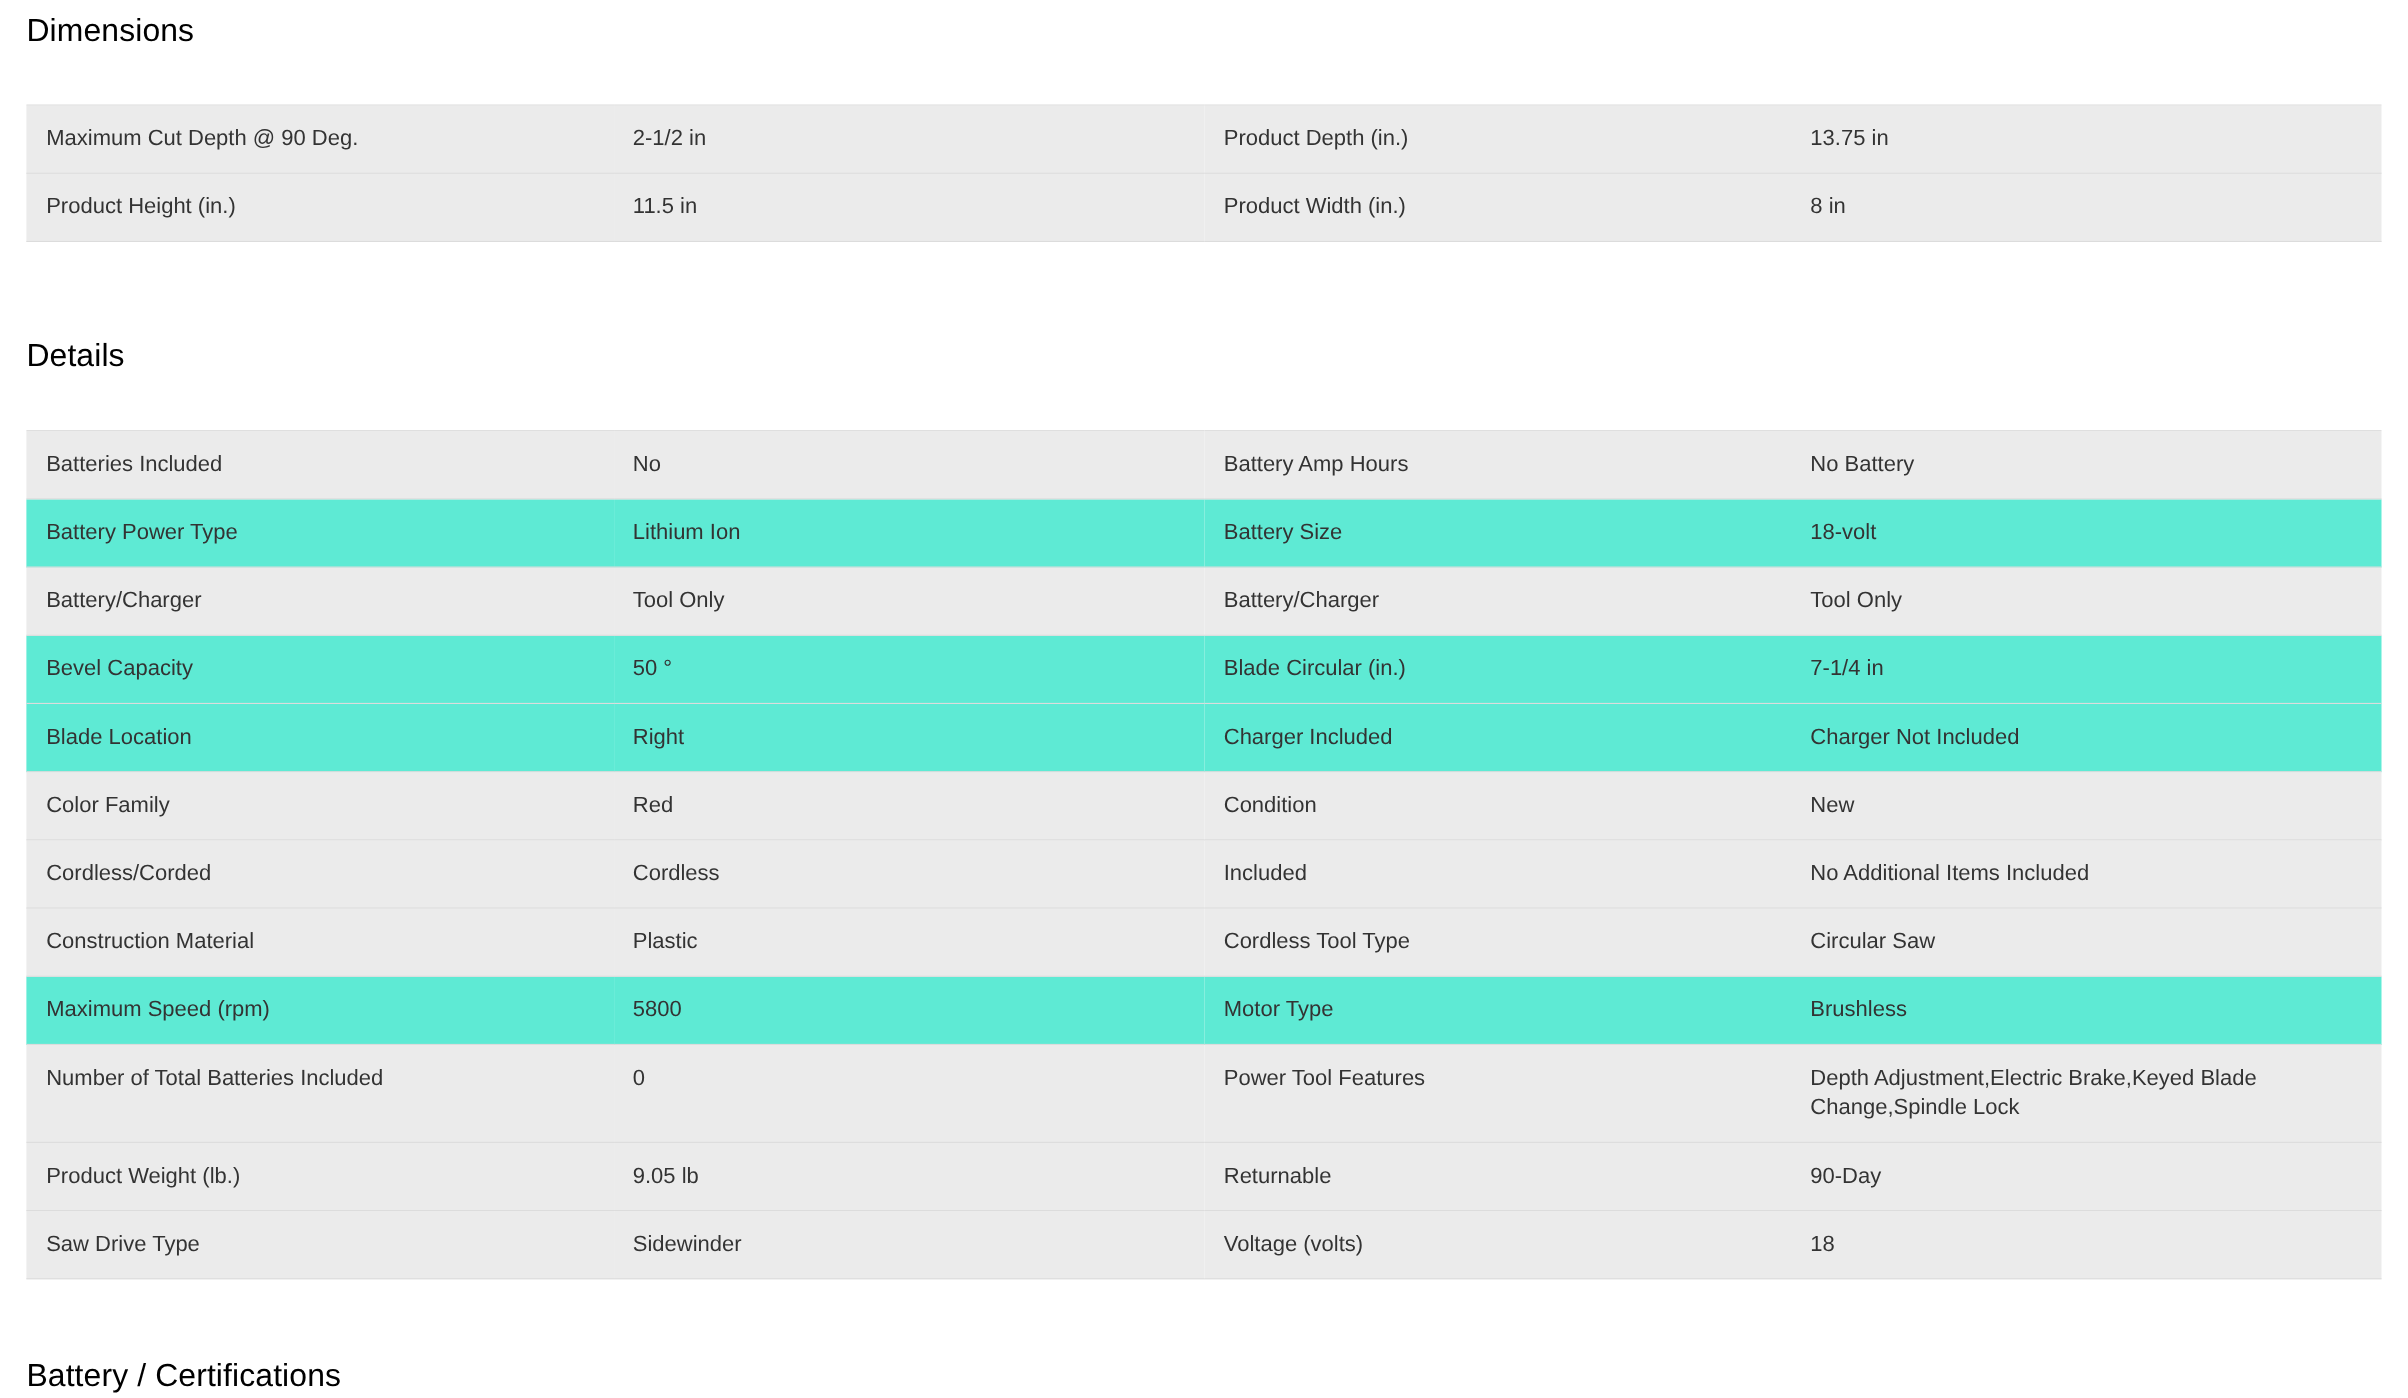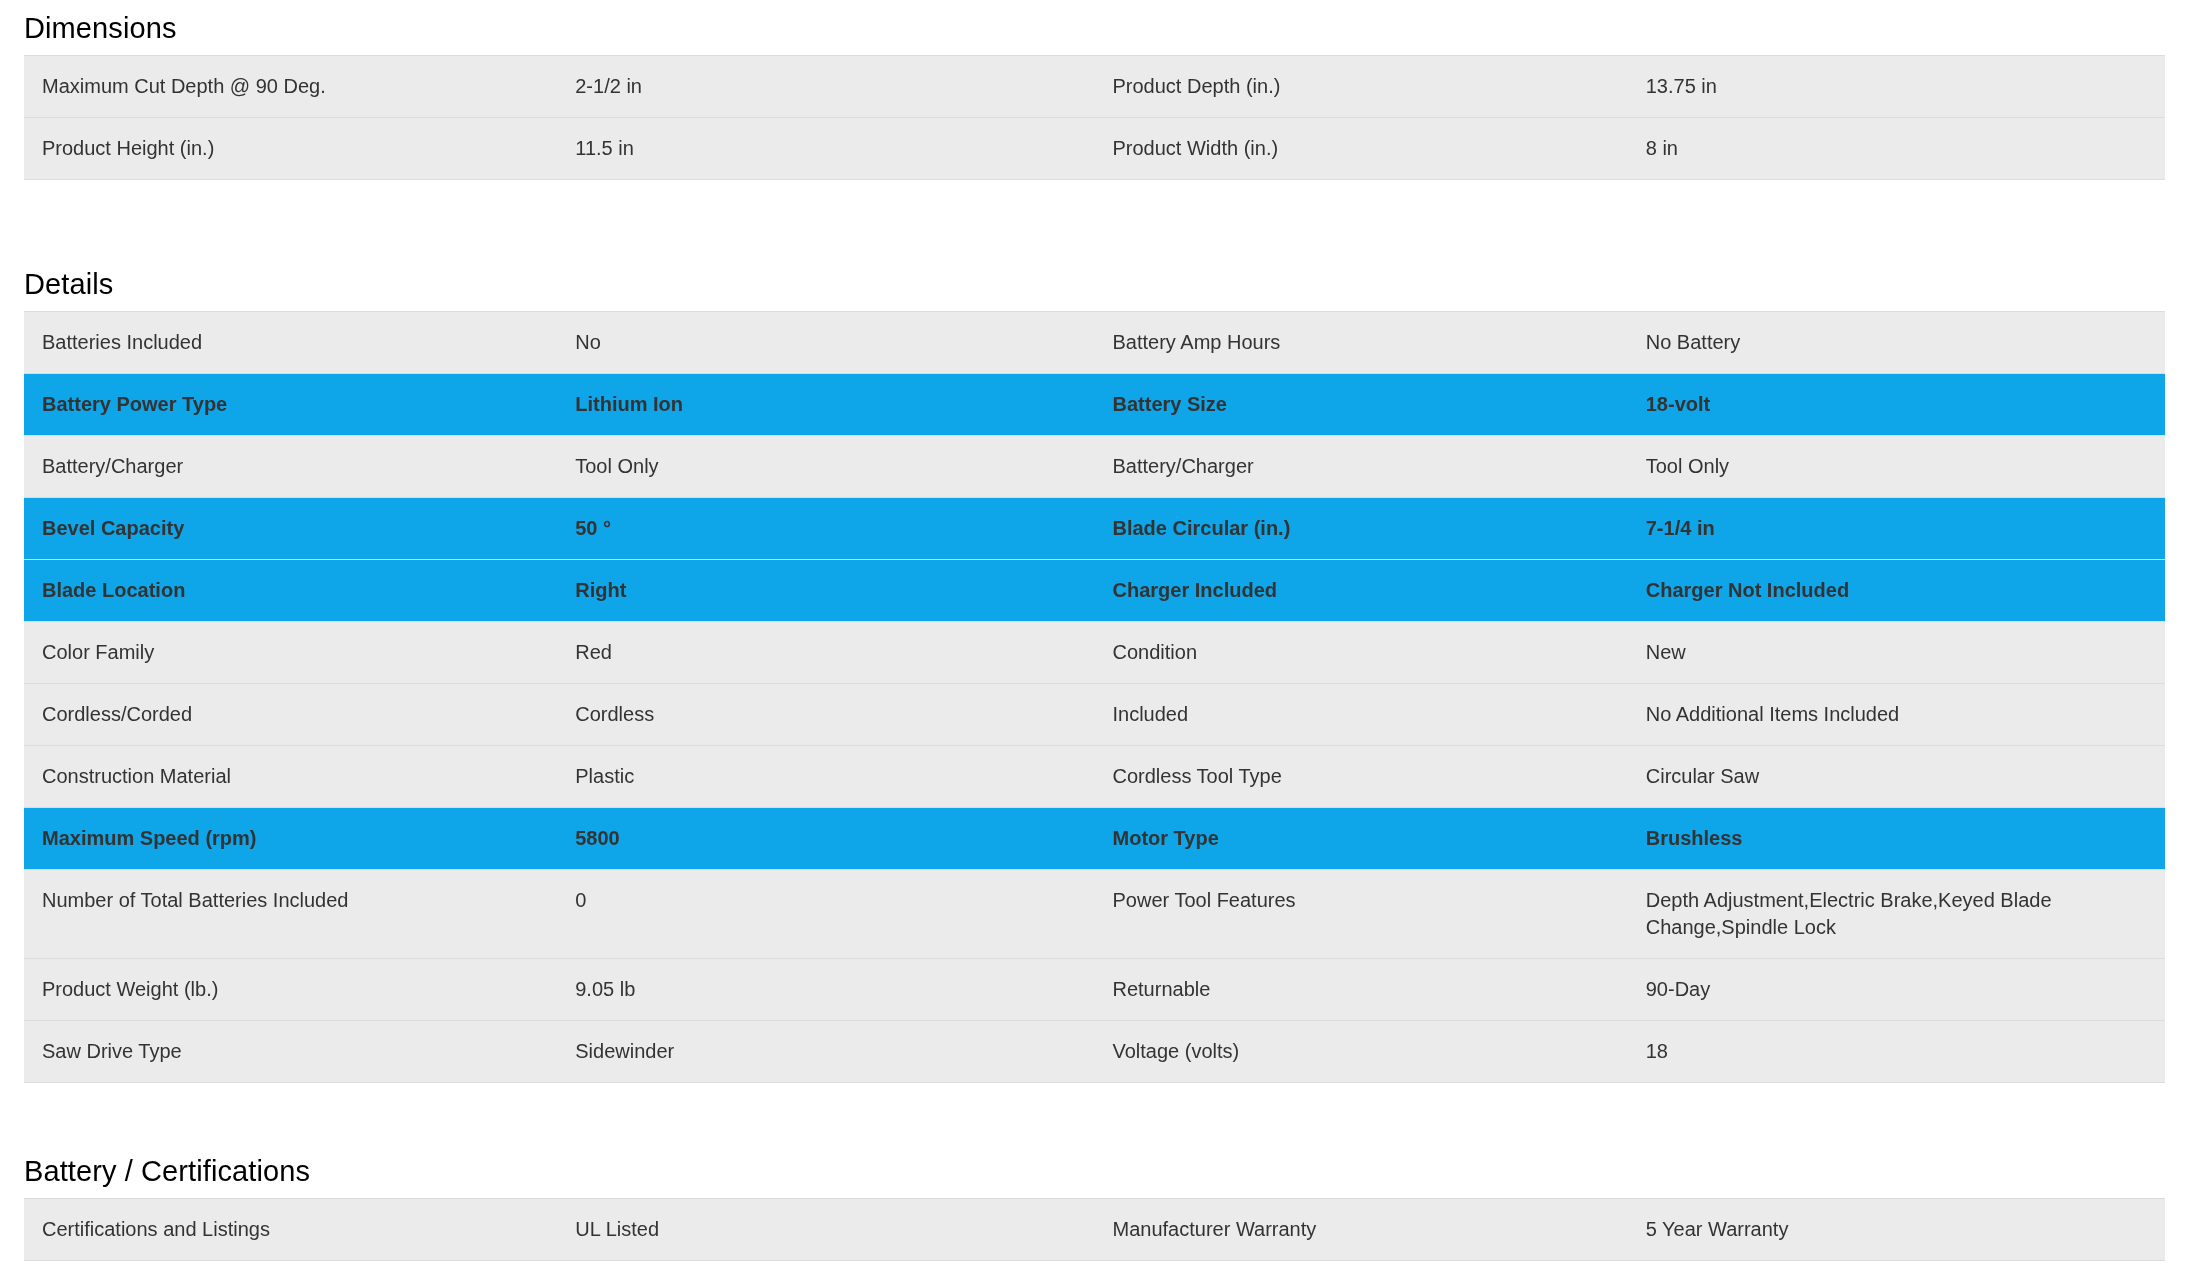--- a/index.html
+++ b/index.html
@@ -26,31 +26,31 @@
     font-weight: 400;
     color: #000000;
     letter-spacing: 0.1px;
     margin: 0;
     padding: 0 0 10px 0;
   }
   .spec-table {
     width: 100%;
     border-collapse: collapse;
     table-layout: fixed;
+    margin-top: 40px;
   }
   .spec-table tr {
     border-top: 1px solid #dcdcdc;
     border-bottom: 1px solid #dcdcdc;
   }
   .spec-table tr.shaded td {
     background: #ebebeb;
   }
   .spec-table tr.plain td {
-    background: #0ea5e9;
-    font-weight: bold;
+    background: #5eead4;
   }
   .spec-table td {
     padding: 17px 16px 17px 16px;
     font-size: 20px;
     line-height: 1.35;
     vertical-align: top;
     color: #333333;
     font-weight: 400;
   }
   .spec-table td.k {

